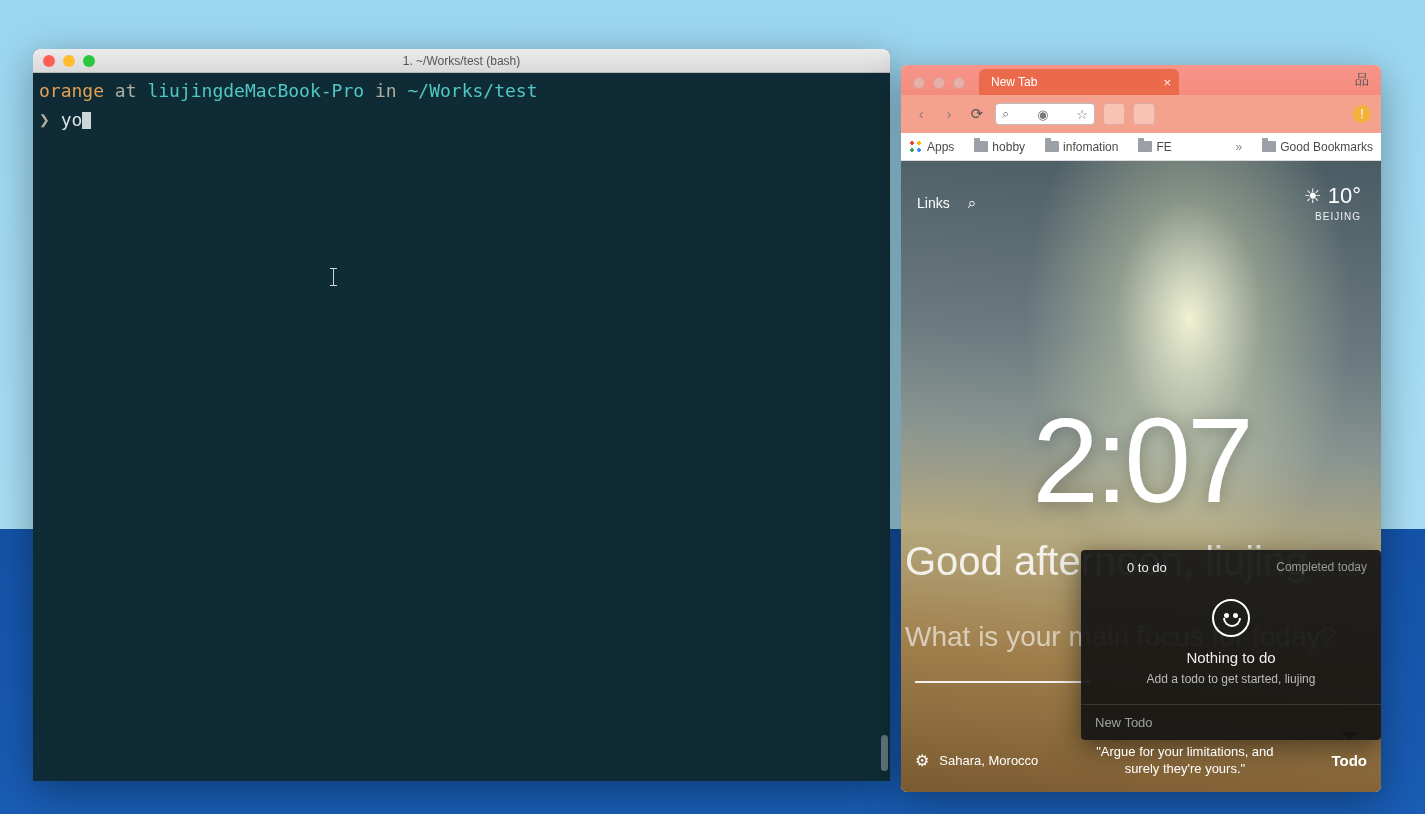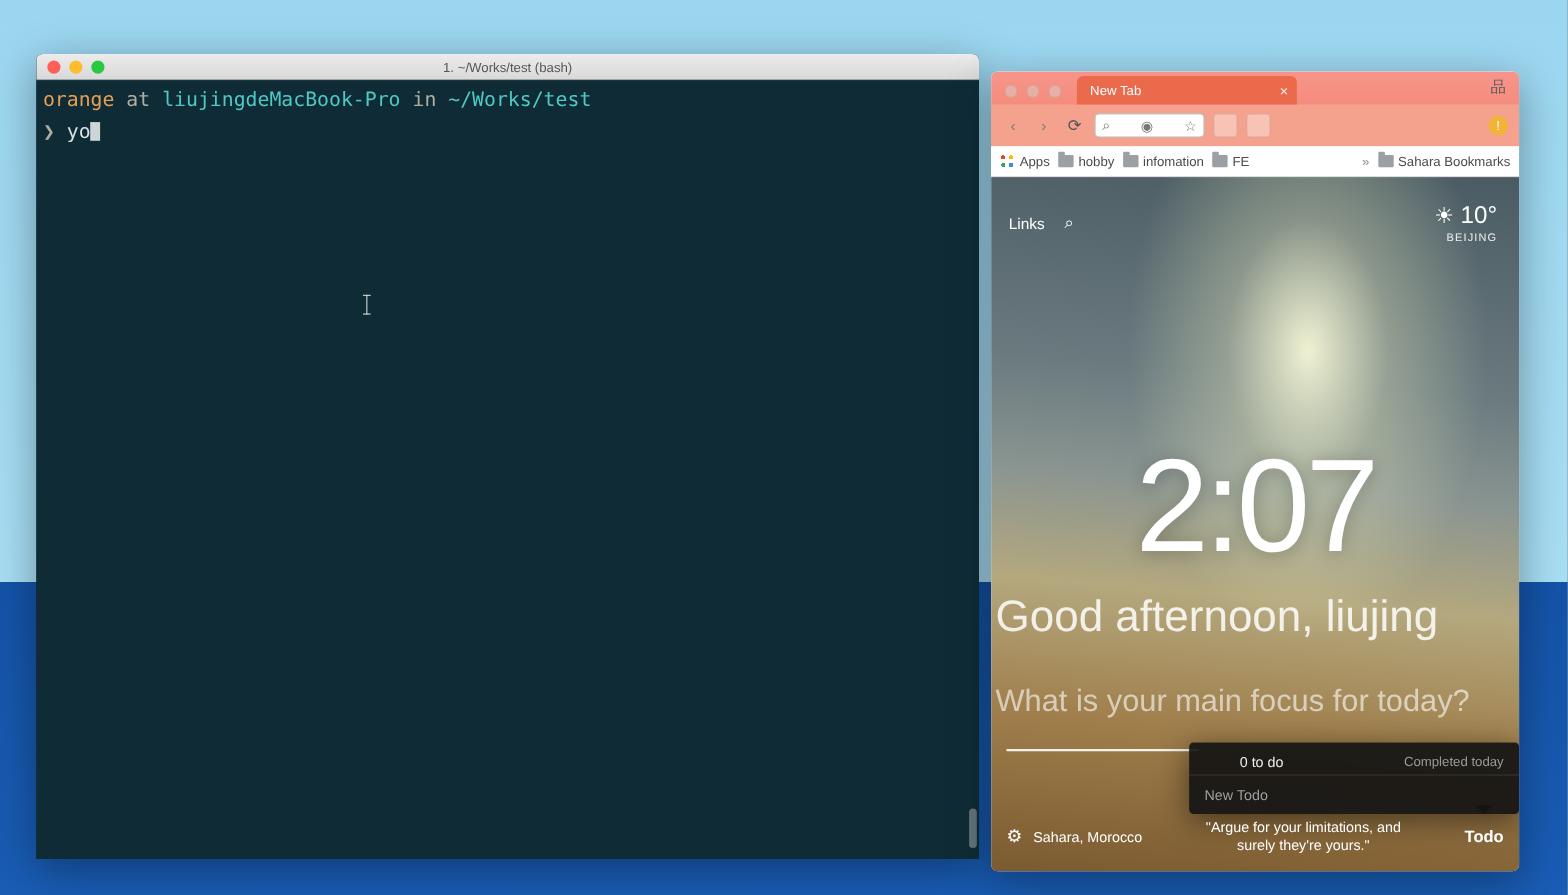--- a/index.html
+++ b/index.html
@@ -165,21 +165,21 @@
   }
 
   .bookmarks-bar {
     height:28px;
     background:#fff;
     border-bottom:1px solid #dcdcdc;
     display:flex; align-items:center;
     font-size:12px;
     color:#4a4a4a;
     padding: 0 8px;
-    gap:8px;
+    gap:20px;
   }
   .bm-item { display:flex; align-items:center; gap:4px; white-space:nowrap;}
   .folder-ic { width:14px; height:11px; background:#9aa0a6; border-radius:1px; position:relative;}
   .folder-ic:before { content:""; position:absolute; top:-3px; left:0; width:6px; height:3px; background:#9aa0a6; border-radius:1px 1px 0 0;}
   .apps-ic {
     width:14px; height:14px;
     background:
       radial-gradient(circle at 3px 3px,#ea4335 2px,transparent 2px),
       radial-gradient(circle at 10px 3px,#fbbc05 2px,transparent 2px),
       radial-gradient(circle at 3px 10px,#34a853 2px,transparent 2px),
@@ -337,21 +337,21 @@
       <span class="folder-ic"></span>
       <span>infomation</span>
     </span>
     <span class="bm-item">
       <span class="folder-ic"></span>
       <span>FE</span>
     </span>
     <span class="bm-sep chevrons">»</span>
     <span class="bm-item">
       <span class="folder-ic"></span>
-      <span>Sahara Bookmarks</span>
+      <span>Good Bookmarks</span>
     </span>
   </div>
 
   <div class="ntp">
     <div class="top-row">
       <div class="top-left">
         <span>Links</span>
         <span class="search-ic">⌕</span>
       </div>
       <div class="weather">
@@ -366,20 +366,27 @@
     <div class="clock">2:07</div>
     <div class="greet">Good afternoon, liujing</div>
     <div class="focus-q">What is your main focus for today?</div>
     <div class="focus-line"></div>
 
     <div class="todo-pop">
       <div class="tp-head">
         <span>0 to do</span>
         <span class="muted">Completed today</span>
       </div>
+      <div class="tp-body">
+        <div class="smile">
+            <div class="mouth"></div>
+          </div>
+        <div class="tp-title">Nothing to do</div>
+        <div class="tp-sub">Add a todo to get started, liujing</div>
+      </div>
       <div class="tp-input">
         <span>New Todo</span>
       </div>
     </div>
 
     <div class="bottom-row">
       <div class="bottom-left">
         <span class="gear-ic">⚙</span>
         <span>Sahara, Morocco</span>
       </div>

